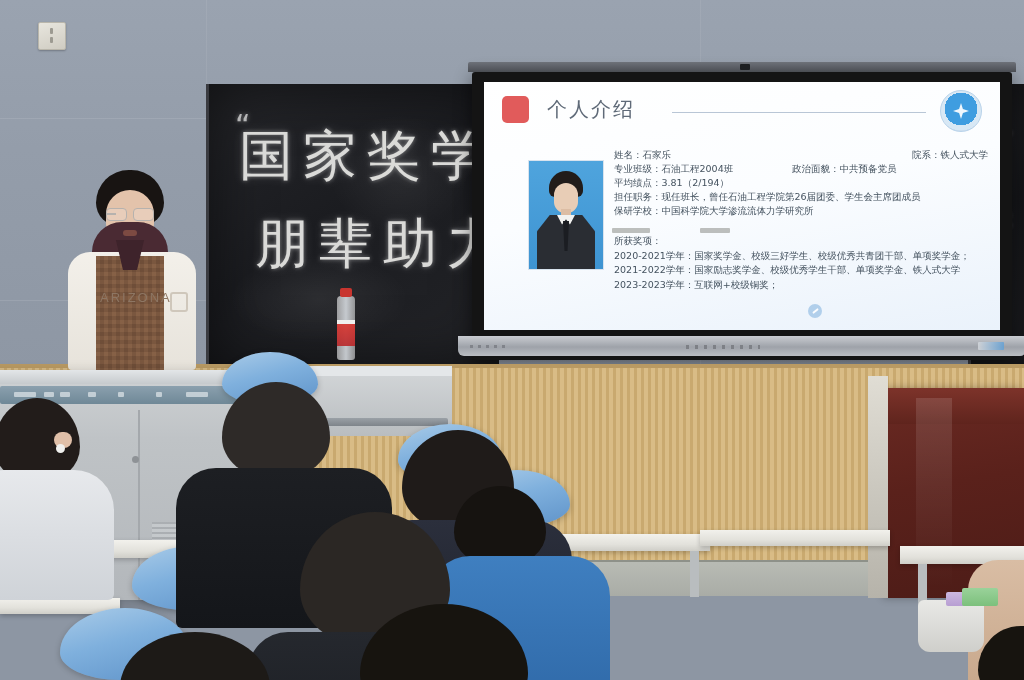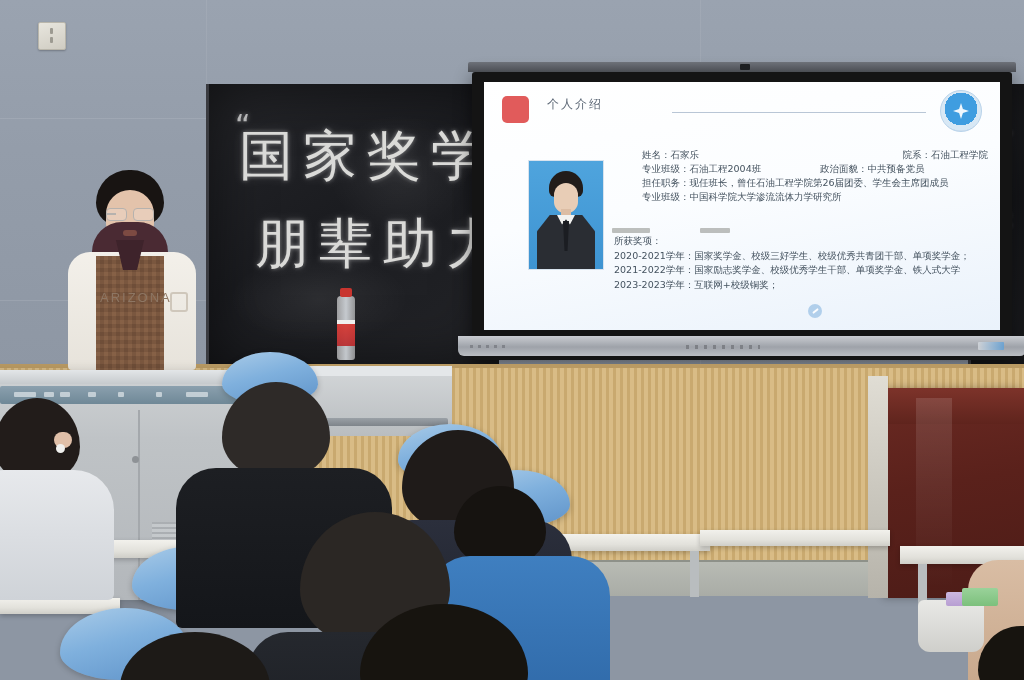--- a/index.html
+++ b/index.html
@@ -88,21 +88,21 @@
     background:linear-gradient(90deg,#d7dade,#5ea0d8);border-radius:1px;opacity:.8;}
 
   
   .slide{position:absolute;inset:0;padding:0;}
   .slide-head{position:absolute;left:18px;top:12px;right:12px;height:40px;}
   .head-sq{
     position:absolute;left:0;top:2px;width:27px;height:27px;
     background:#e15b5b;border-radius:5px;
   }
   .head-title{
-    position:absolute;left:45px;top:2px;font-size:12px;color:#5f6a78;
+    position:absolute;left:45px;top:2px;font-size:20px;color:#5f6a78;
     font-family:"DejaVu Sans",sans-serif;letter-spacing:2px;
   }
   .head-rule{
     position:absolute;left:170px;top:18px;right:62px;height:1px;background:#b9c6d6;
   }
   .head-logo{
     position:absolute;right:6px;top:-4px;width:40px;height:40px;border-radius:50%;
     background:radial-gradient(circle at 50% 45%,#3f9de0 0 55%,#d8e8f5 55% 72%,#cddff0 72% 100%);
     border:1px solid #b9d3ea;
   }
@@ -121,21 +121,21 @@
   .photo-face{position:absolute;left:25px;top:22px;width:24px;height:30px;background:#e8cdb6;border-radius:12px 12px 11px 11px;}
   .photo-neck{position:absolute;left:32px;top:48px;width:10px;height:10px;background:#dcbda4;}
   .photo-suit{position:absolute;left:8px;top:54px;width:58px;height:54px;background:#2a2d33;clip-path:polygon(22% 0,78% 0,100% 30%,100% 100%,0 100%,0 30%);}
   .photo-shirt{position:absolute;left:28px;top:54px;width:18px;height:24px;background:#f2f2f0;clip-path:polygon(0 0,100% 0,72% 40%,50% 18%,28% 40%);}
   .photo-tie{position:absolute;left:34px;top:60px;width:6px;height:30px;background:#1b1d22;clip-path:polygon(0 0,100% 0,75% 100%,25% 100%);}
 
   .txt{
     position:absolute;color:#44525f;font-family:"DejaVu Sans",sans-serif;
     font-size:9.5px;line-height:14px;white-space:nowrap;
   }
-  .txt-block{position:absolute;left:130px;top:66px;right:8px;margin-left:28px;}
+  .txt-block{position:absolute;left:130px;top:66px;right:8px;}
   .row{position:relative;height:14px;}
   .c-left{position:absolute;left:0;}
   .c-mid{position:absolute;left:178px;}
   .c-right{position:absolute;right:4px;}
   .awards{position:absolute;left:130px;top:152px;right:10px;
     color:#44525f;font-family:"DejaVu Sans",sans-serif;font-size:9.5px;line-height:14.5px;}
   .awards div{white-space:nowrap;}
   .slide-mark{
     position:absolute;left:324px;top:222px;width:14px;height:14px;border-radius:50%;
     background:#9dc3e6;opacity:.75;
@@ -306,31 +306,34 @@
           <div class="photo-face"></div>
           <div class="photo-neck"></div>
           <div class="photo-suit"></div>
           <div class="photo-shirt"></div>
           <div class="photo-tie"></div>
         </div>
 
         <div class="txt-block">
           <div class="row">
             <span class="txt c-left">姓名：石家乐</span>
-            <span class="txt c-right">院系：石油工程学院</span>
+            <span class="txt c-right">院系：铁人式大学</span>
           </div>
           <div class="row">
             <span class="txt c-left">专业班级：石油工程2004班</span>
             <span class="txt c-mid">政治面貌：中共预备党员</span>
           </div>
           <div class="row">
+            <span class="txt c-left">平均绩点：3.81（2/194）</span>
+          </div>
+          <div class="row">
             <span class="txt c-left">担任职务：现任班长，曾任石油工程学院第26届团委、学生会主席团成员</span>
           </div>
           <div class="row">
-            <span class="txt c-left">专业班级：中国科学院大学渗流流体力学研究所</span>
+            <span class="txt c-left">保研学校：中国科学院大学渗流流体力学研究所</span>
           </div>
         </div>
 
         <div class="awards">
           <div>所获奖项：</div>
           <div>2020-2021学年：国家奖学金、校级三好学生、校级优秀共青团干部、单项奖学金；</div>
           <div>2021-2022学年：国家励志奖学金、校级优秀学生干部、单项奖学金、铁人式大学</div>
           <div>2023-2023学年：互联网+校级铜奖；</div>
         </div>
 

